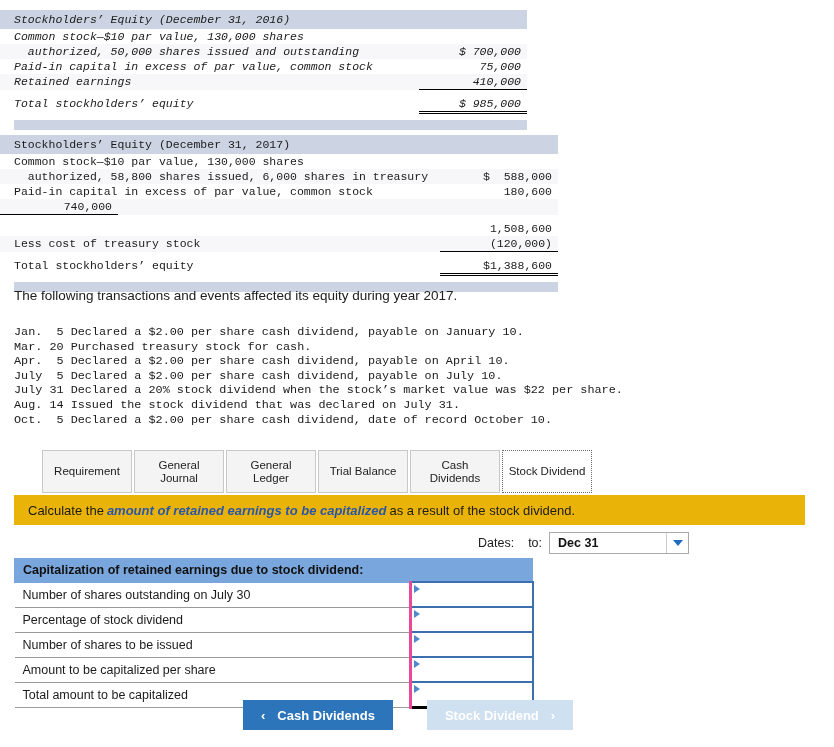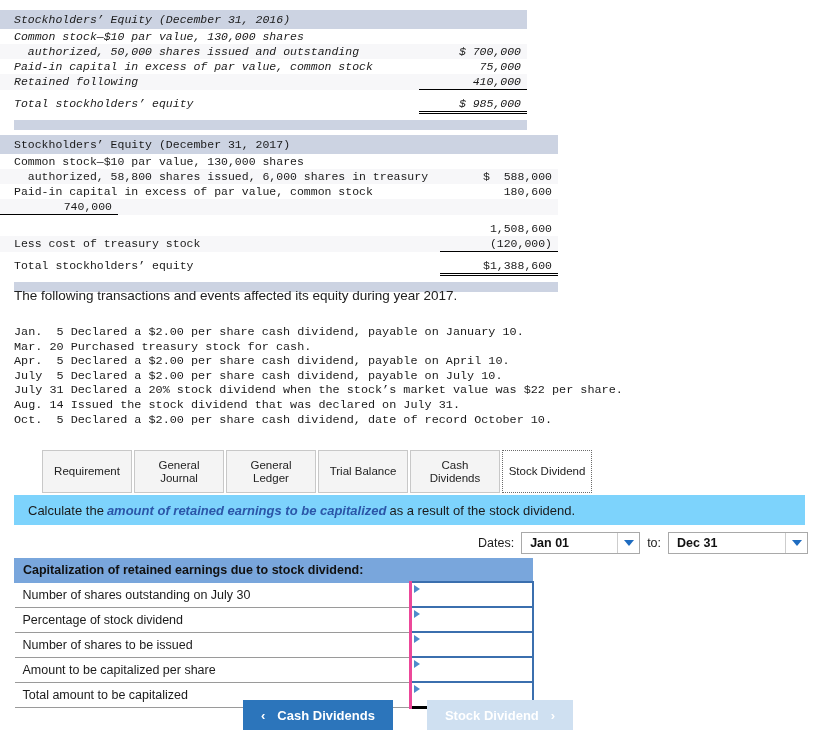--- a/index.html
+++ b/index.html
@@ -89,21 +89,21 @@
   }
   .tab.active {
     background: #ffffff;
     border: 1px dotted #6b6b6b;
     font-size: 11.5px;
   }
 
   
   .instr {
     position: absolute;
-    background: #7dd3fc;
+    background: #eab308;
     font-size: 13px;
     color: #1b1b1b;
     display: flex;
     align-items: center;
     padding-left: 14px;
   }
   .instr i {
     color: #2b56a8;
     font-style: italic;
     font-weight: bold;
@@ -243,21 +243,21 @@
         </div>
         <div class="eq-row shade-b">
           <div class="lbl">  authorized, 50,000 shares issued and outstanding</div>
           <div class="amt" style="width: 108px;">$ 700,000</div>
         </div>
         <div class="eq-row shade-a">
           <div class="lbl">Paid-in capital in excess of par value, common stock</div>
           <div class="amt" style="width: 108px;">75,000</div>
         </div>
         <div class="eq-row shade-b">
-          <div class="lbl">Retained following</div>
+          <div class="lbl">Retained earnings</div>
           <div class="amt amt-u" style="width: 108px;">410,000</div>
         </div>
         <div class="eq-row shade-a" style="margin-top: 6px;">
           <div class="lbl">Total stockholders’ equity</div>
           <div class="amt amt-dbl" style="width: 108px;">$ 985,000</div>
         </div>
       </div>
     <div class="eq-foot" style="margin-top:6px;"></div>
   </div>
 
@@ -330,26 +330,20 @@
     </div>
 
   <div class="instr" style="left:14px; top:495px; width:791px; height:30px;">
     <span>Calculate the</span>
     <i>amount of retained earnings to be capitalized</i>
     <span>as a result of the stock dividend.</span>
   </div>
 
   <div class="dates" style="left:478px; top:532px;">
     <span class="lab">Dates:</span>
-    <div class="ddl" style="width:119px;">
-      <span class="val" style="flex:1;">Jan 01</span>
-      <span class="arrowbox">
-        <span class="caret"></span>
-      </span>
-    </div>
     <span class="to-lab">to:</span>
     <div class="ddl" style="width:140px;">
       <span class="val" style="flex:1;">Dec 31</span>
       <span class="arrowbox">
         <span class="caret"></span>
       </span>
     </div>
   </div>
 
   <table class="cap" style="left:14px; top:558px;">

